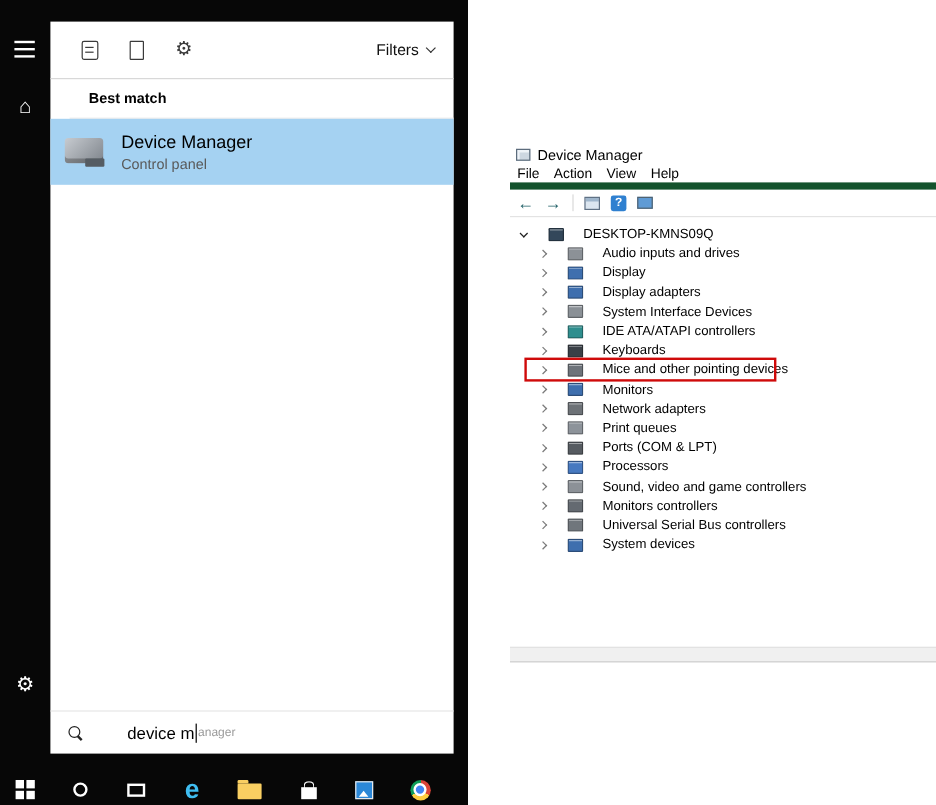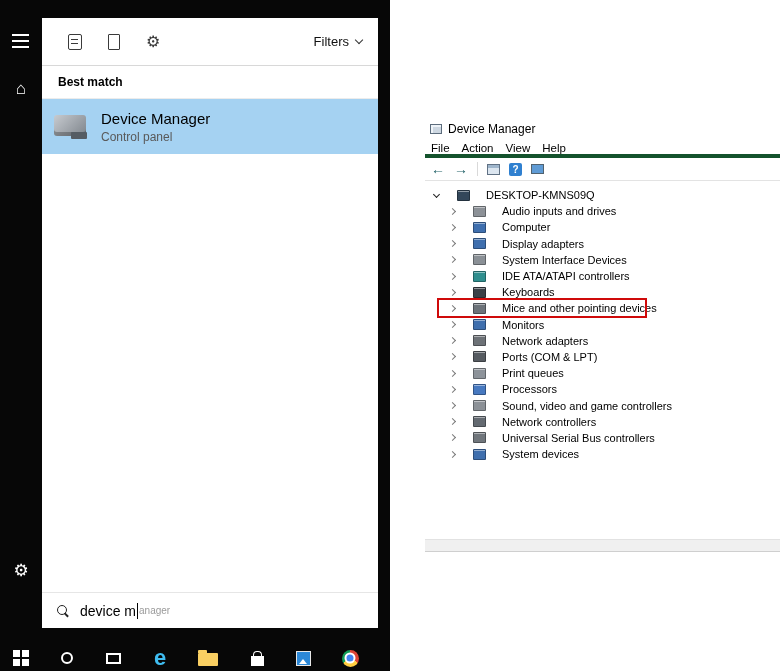--- a/index.html
+++ b/index.html
@@ -25,34 +25,34 @@
   .panel-header { height:48px; flex:0 0 48px; display:flex; align-items:center; padding:0 16px 0 26px; border-bottom:1px solid #d8d8d8; }
   .header-icons { display:flex; align-items:center; gap:26px; }
   .hic-doc-lines { width:14px; height:16px; border:1.5px solid #3a3a3a; border-radius:2px; position:relative; display:inline-block; }
   .hic-doc-lines::before { content:""; position:absolute; left:2px; top:4px; width:7px; height:1.5px; background:#3a3a3a; box-shadow:0 4px 0 #3a3a3a; }
   .hic-doc { width:12px; height:16px; border:1.5px solid #3a3a3a; border-radius:1px; display:inline-block; }
   .hic-gear { font-size:16px; color:#3a3a3a; line-height:16px; }
   .panel-header .spacer { flex:1; }
   .filters { display:flex; align-items:center; gap:7px; font-size:13px; color:#111; cursor:default; }
   .chev-down-sm { width:6px; height:6px; border-right:1.5px solid #333; border-bottom:1.5px solid #333; transform:rotate(45deg); display:inline-block; margin-top:-4px; }
 
-  .best-match { padding:9px 0 9px 16px; font-size:12px; font-weight:bold; border-bottom:1px solid #ececec; }
+  .best-match { padding:9px 0 9px 16px; font-size:12px; font-weight:bold; border-bottom:1px solid #ececec;margin-left:16px; }
 
   .result { height:55px; flex:0 0 55px; display:flex; align-items:center; gap:12px; padding:0 10px 0 11px; }
   .res-icon { width:36px; height:27px; position:relative; flex:0 0 36px; }
   .res-icon .ribody { position:absolute; left:1px; top:2px; right:3px; bottom:4px; background:linear-gradient(135deg,#c7cbd0,#7e848b); border-radius:3px; box-shadow:inset 0 -4px 0 rgba(0,0,0,.25); }
   .res-icon .rislot { position:absolute; right:2px; bottom:1px; width:16px; height:7px; background:#555c63; border-radius:1px; }
   .result-text .rtitle { font-size:15px; color:#000; }
   .result-text .rsub { font-size:12px; color:#595959; margin-top:3px; }
 
   .search-row { margin-top:auto; height:36px; flex:0 0 36px; display:flex; align-items:center; padding:0 14px; border-top:1px solid #e6e6e6; }
   .mag { position:relative; width:14px; height:14px; margin-right:10px; flex:0 0 14px; }
   .mag::before { content:""; position:absolute; width:8px; height:8px; border:1.5px solid #222; border-radius:50%; left:1px; top:1px; }
   .mag::after { content:""; position:absolute; width:5px; height:1.5px; background:#222; transform:rotate(45deg); left:8px; top:10px; }
-  .typed { font-size:14px; color:#000; white-space:pre; }
+  .typed { font-size:14px; color:#000; white-space:pre;margin-left:26px; }
   .caret { display:inline-block; width:1px; height:16px; background:#000; margin:0 1px; vertical-align:middle; }
   .suggest { font-size:10px; color:#9a9a9a; white-space:pre; }
 
   
   .taskbar { position:absolute; left:0; top:645px; width:390px; height:26px; background:#070707; }
   .tb-item { position:absolute; top:0; height:26px; display:flex; align-items:center; justify-content:center; }
   .winlogo { display:grid; grid-template-columns:7px 7px; grid-template-rows:7px 7px; gap:1.5px; }
   .winlogo i { display:block; background:#fff; }
   .ring { width:12px; height:12px; border:2px solid #fff; border-radius:50%; }
   .tview { width:15px; height:11px; border:2px solid #fff; }
@@ -63,21 +63,21 @@
   .bag::before { content:""; position:absolute; top:-5px; left:2px; width:7px; height:5px; border:1.5px solid #fff; border-bottom:none; border-radius:4px 4px 0 0; }
   .photos { width:15px; height:15px; border:1.5px solid #e8e8e8; background:#2b88d8; position:relative; }
   .photos::after { content:""; position:absolute; bottom:1px; left:2px; width:0; height:0; border-left:4px solid transparent; border-right:4px solid transparent; border-bottom:5px solid #fff; }
   .chrome { width:17px; height:17px; border-radius:50%; background:conic-gradient(#db4437 0deg 120deg, #ffcd40 120deg 240deg, #0f9d58 240deg 360deg); position:relative; }
   .chrome::after { content:""; position:absolute; width:7px; height:7px; border-radius:50%; background:#4285f4; border:2px solid #fff; top:50%; left:50%; transform:translate(-50%,-50%); }
 
   
   .dm-window { position:absolute; left:425px; top:118px; width:355px; height:434px; background:#fff; }
   .dm-title { display:flex; align-items:center; gap:6px; padding:3px 0 2px 5px; height:21px; font-size:12px; }
   .dmt-icon { width:12px; height:10px; background:#cdd7e1; border:1px solid #5c6c7c; box-shadow:inset 2px 2px 0 #eef3f8; display:inline-block; }
-  .dm-menubar { display:flex; align-items:flex-end; gap:12px; padding-left:6px; height:19px; font-size:11.5px; border-bottom:4px solid #14532d; }
+  .dm-menubar { display:flex; align-items:flex-start; gap:12px; padding-left:6px; height:19px; font-size:11.5px; border-bottom:6px solid #14532d; }
   .dm-menubar span { cursor:default; }
   .dm-toolbar { height:23px; display:flex; align-items:center; gap:9px; padding-left:6px; border-bottom:1px solid #e3e3e3; }
   .tb-arrow { font-size:14px; font-weight:bold; color:#1f5f66; line-height:14px; }
   .tb-sep { width:1px; height:14px; background:#d9d9d9; display:inline-block; }
   .tb-win { width:13px; height:11px; border:1px solid #607184; background:#dce6f0; box-shadow:inset 0 3px 0 #9fb6cc; display:inline-block; }
   .tb-help { width:13px; height:13px; background:#2f80d0; color:#fff; font-size:10px; font-weight:bold; display:inline-flex; align-items:center; justify-content:center; border-radius:2px; }
   .tb-mon { width:13px; height:10px; background:#5f9bd5; border:1.5px solid #51626f; display:inline-block; }
 
   .dm-tree { padding:6px 0 0 4px; position:relative; }
   .tree-row { display:flex; align-items:center; gap:16px; height:16.2px; padding-left:18px; position:relative; }
@@ -210,21 +210,21 @@
           <i class="chev-r"></i>
         </span>
       <i class="tree-icon" style="background-color: rgb(140, 145, 151);"></i>
       <span class="tlabel">Audio inputs and drives</span>
     </div>
     <div class="tree-row">
       <span class="tw">
           <i class="chev-r"></i>
         </span>
       <i class="tree-icon" style="background-color: rgb(63, 111, 174);"></i>
-      <span class="tlabel">Computer</span>
+      <span class="tlabel">Display</span>
     </div>
     <div class="tree-row">
       <span class="tw">
           <i class="chev-r"></i>
         </span>
       <i class="tree-icon" style="background-color: rgb(63, 111, 174);"></i>
       <span class="tlabel">Display adapters</span>
     </div>
     <div class="tree-row">
       <span class="tw">
@@ -266,50 +266,50 @@
       <span class="tw">
           <i class="chev-r"></i>
         </span>
       <i class="tree-icon" style="background-color: rgb(109, 114, 119);"></i>
       <span class="tlabel">Network adapters</span>
     </div>
     <div class="tree-row">
       <span class="tw">
           <i class="chev-r"></i>
         </span>
+      <i class="tree-icon" style="background-color: rgb(141, 147, 154);"></i>
+      <span class="tlabel">Print queues</span>
+    </div>
+    <div class="tree-row">
+      <span class="tw">
+          <i class="chev-r"></i>
+        </span>
       <i class="tree-icon" style="background-color: rgb(86, 91, 97);"></i>
       <span class="tlabel">Ports (COM &amp; LPT)</span>
     </div>
     <div class="tree-row">
       <span class="tw">
           <i class="chev-r"></i>
         </span>
-      <i class="tree-icon" style="background-color: rgb(141, 147, 154);"></i>
-      <span class="tlabel">Print queues</span>
-    </div>
-    <div class="tree-row">
-      <span class="tw">
-          <i class="chev-r"></i>
-        </span>
       <i class="tree-icon" style="background-color: rgb(71, 121, 192);"></i>
       <span class="tlabel">Processors</span>
     </div>
     <div class="tree-row">
       <span class="tw">
           <i class="chev-r"></i>
         </span>
       <i class="tree-icon" style="background-color: rgb(140, 145, 151);"></i>
       <span class="tlabel">Sound, video and game controllers</span>
     </div>
     <div class="tree-row">
       <span class="tw">
           <i class="chev-r"></i>
         </span>
       <i class="tree-icon" style="background-color: rgb(100, 106, 113);"></i>
-      <span class="tlabel">Network controllers</span>
+      <span class="tlabel">Monitors controllers</span>
     </div>
     <div class="tree-row">
       <span class="tw">
           <i class="chev-r"></i>
         </span>
       <i class="tree-icon" style="background-color: rgb(112, 118, 124);"></i>
       <span class="tlabel">Universal Serial Bus controllers</span>
     </div>
     <div class="tree-row">
       <span class="tw">

